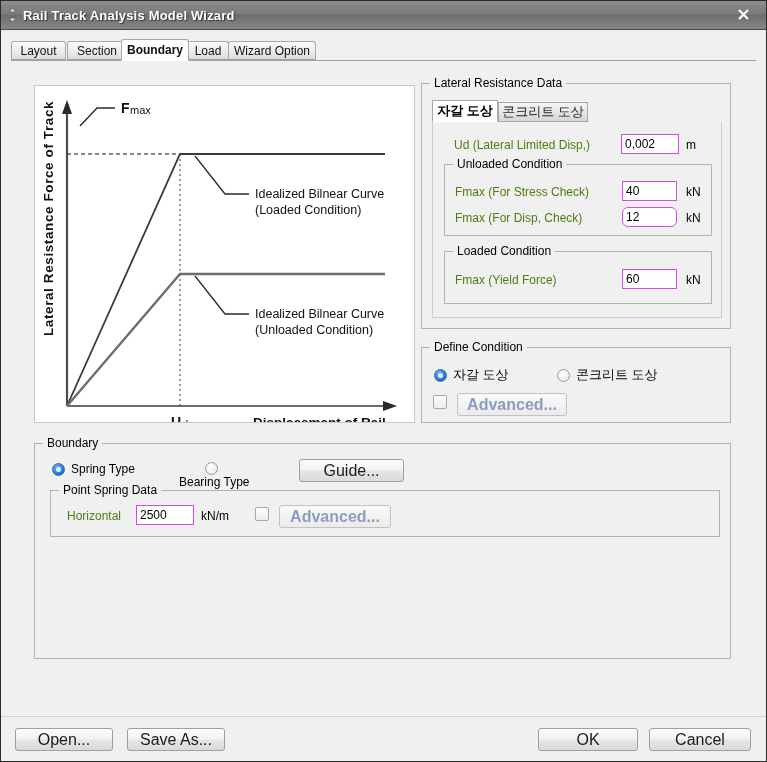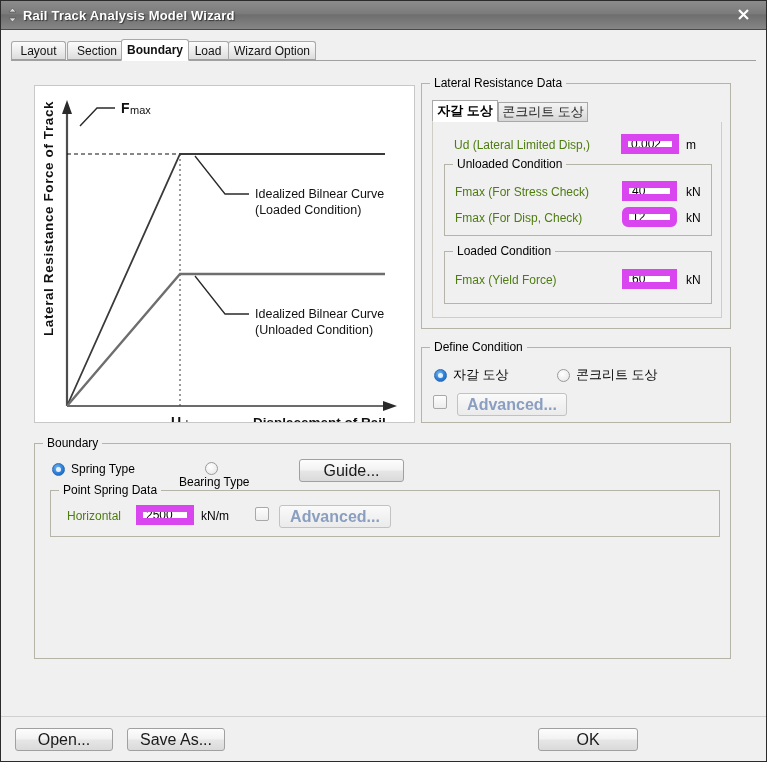--- a/index.html
+++ b/index.html
@@ -179,21 +179,21 @@
     position: absolute;
     font-size: 12px;
     color: #000;
     white-space: nowrap;
   }
   input.field {
     position: absolute;
     box-sizing: border-box;
     height: 20px;
     background: #ffffff;
-    border: 7px solid #d946ef;
+    border: 1px solid #d946ef;
     font-family: "Liberation Sans", sans-serif;
     font-size: 12px;
     color: #000;
     padding: 0 3px;
     outline: none;
   }
 
   .radio {
     position: absolute;
     display: flex;
@@ -403,15 +403,16 @@
       <span class="unit" style="left:150px; top:18px;">kN/m</span>
       <div class="checkbox" style="left:204px; top:16px;"></div>
       <button class="btn disabled" style="left:228px; top:14px; width:112px;">Advanced...</button>
     </div>
   </div>
 
   <div class="bottombar">
     <button class="btn" style="left:14px; top:11px; width:98px;">Open...</button>
     <button class="btn" style="left:126px; top:11px; width:98px;">Save As...</button>
     <button class="btn" style="left:537px; top:11px; width:100px;">OK</button>
+    <button class="btn" style="left:648px; top:11px; width:102px;">Cancel</button>
   </div>
 
 </div>
 
 </body></html>

